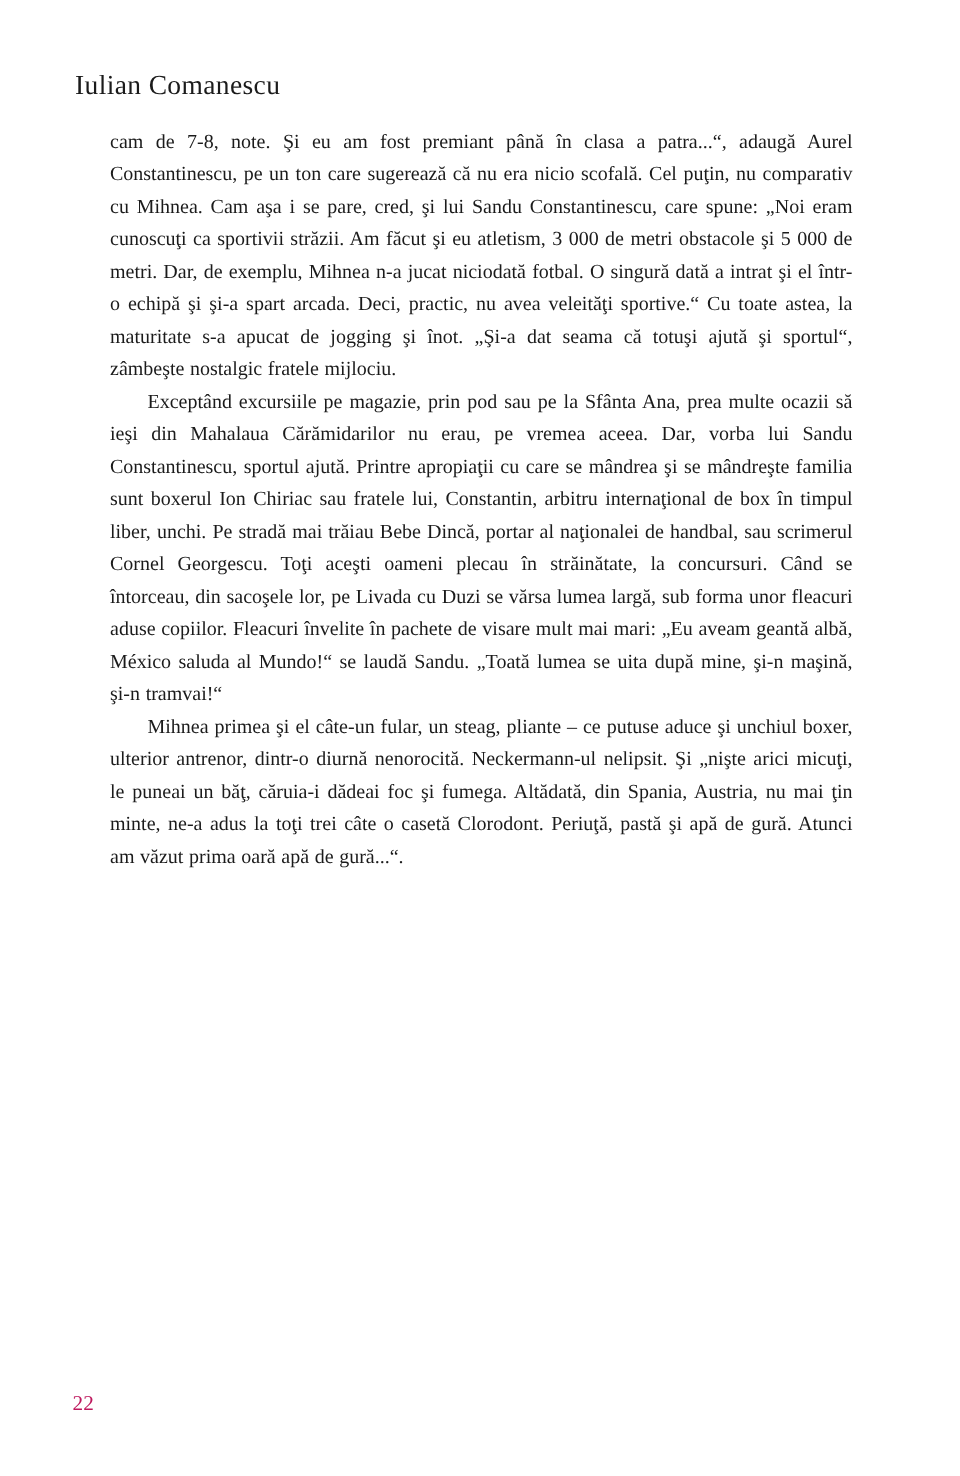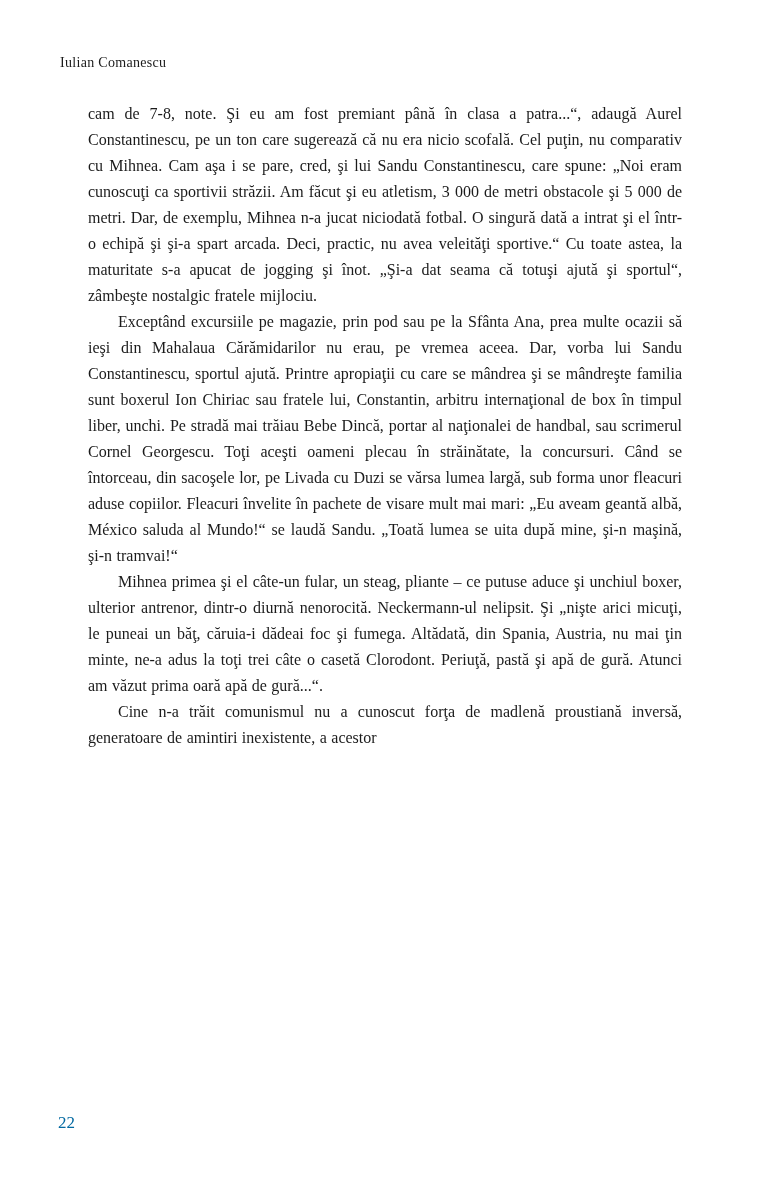--- a/index.html
+++ b/index.html
@@ -14,21 +14,21 @@
     background: #ffffff;
     color: #1b1b1b;
     font-family: "Liberation Serif", "DejaVu Serif", serif;
     box-sizing: border-box;
     overflow: hidden;
   }
   .running-header {
     position: absolute;
     top: 55px;
     left: 60px;
-    font-size: 14px;
+    font-size: 22px;
     letter-spacing: 0.3px;
     color: #1b1b1b;
   }
   .text-block {
     position: absolute;
     top: 101px;
     left: 88px;
     width: 594px;
   }
   .para {
@@ -46,38 +46,37 @@
     font-size: 24px;
     font-weight: bold;
     letter-spacing: 0.2px;
     color: #111111;
   }
   .page-number {
     position: absolute;
     left: 58px;
     bottom: 48px;
     font-size: 17px;
-    color: #0369a1;
+    color: #be185d;
   }
 </style>
 </head>
 <body>
 
 <div class="page">
 
   <div class="running-header">Iulian Comanescu</div>
 
   <div class="text-block">
 
     <p class="para">cam de 7-8, note. Şi eu am fost premiant până în clasa a patra...“, adaugă Aurel Constantinescu, pe un ton care sugerează că nu era nicio scofală. Cel puţin, nu comparativ cu Mihnea. Cam aşa i se pare, cred, şi lui Sandu Constantinescu, care spune: „Noi eram cunoscuţi ca sportivii străzii. Am făcut şi eu atletism, 3 000 de metri obstacole şi 5 000 de metri. Dar, de exemplu, Mihnea n-a jucat niciodată fotbal. O singură dată a intrat şi el într-o echipă şi şi-a spart arcada. Deci, practic, nu avea veleităţi sportive.“ Cu toate astea, la maturitate s-a apucat de jogging şi înot. „Şi-a dat seama că totuşi ajută şi sportul“, zâmbeşte nostalgic fratele mijlociu.</p>
 
 
     <p class="para indent">Exceptând excursiile pe magazie, prin pod sau pe la Sfânta Ana, prea multe ocazii să ieşi din Mahalaua Cărămidarilor nu erau, pe vremea aceea. Dar, vorba lui Sandu Constantinescu, sportul ajută. Printre apropiaţii cu care se mândrea şi se mândreşte familia sunt boxerul Ion Chiriac sau fratele lui, Constantin, arbitru internaţional de box în timpul liber, unchi. Pe stradă mai trăiau Bebe Dincă, portar al naţionalei de handbal, sau scrimerul Cornel Georgescu. Toţi aceşti oameni plecau în străinătate, la concursuri. Când se întorceau, din sacoşele lor, pe Livada cu Duzi se vărsa lumea largă, sub forma unor fleacuri aduse copiilor. Fleacuri învelite în pachete de visare mult mai mari: „Eu aveam geantă albă, México saluda al Mundo!“ se laudă Sandu. „Toată lumea se uita după mine, şi-n maşină, şi-n tramvai!“</p>
 
     <p class="para indent">Mihnea primea şi el câte-un fular, un steag, pliante – ce putuse aduce şi unchiul boxer, ulterior antrenor, dintr-o diurnă nenorocită. Neckermann-ul nelipsit. Şi „nişte arici micuţi, le puneai un băţ, căruia-i dădeai foc şi fumega. Altădată, din Spania, Austria, nu mai ţin minte, ne-a adus la toţi trei câte o casetă Clorodont. Periuţă, pastă şi apă de gură. Atunci am văzut prima oară apă de gură...“.</p>
 
-    <p class="para indent">Cine n-a trăit comunismul nu a cunoscut forţa de madlenă proustiană inversă, generatoare de amintiri inexistente, a acestor</p>
 
   </div>
 
   <div class="page-number">22</div>
 
 </div>
 
 </body></html>

